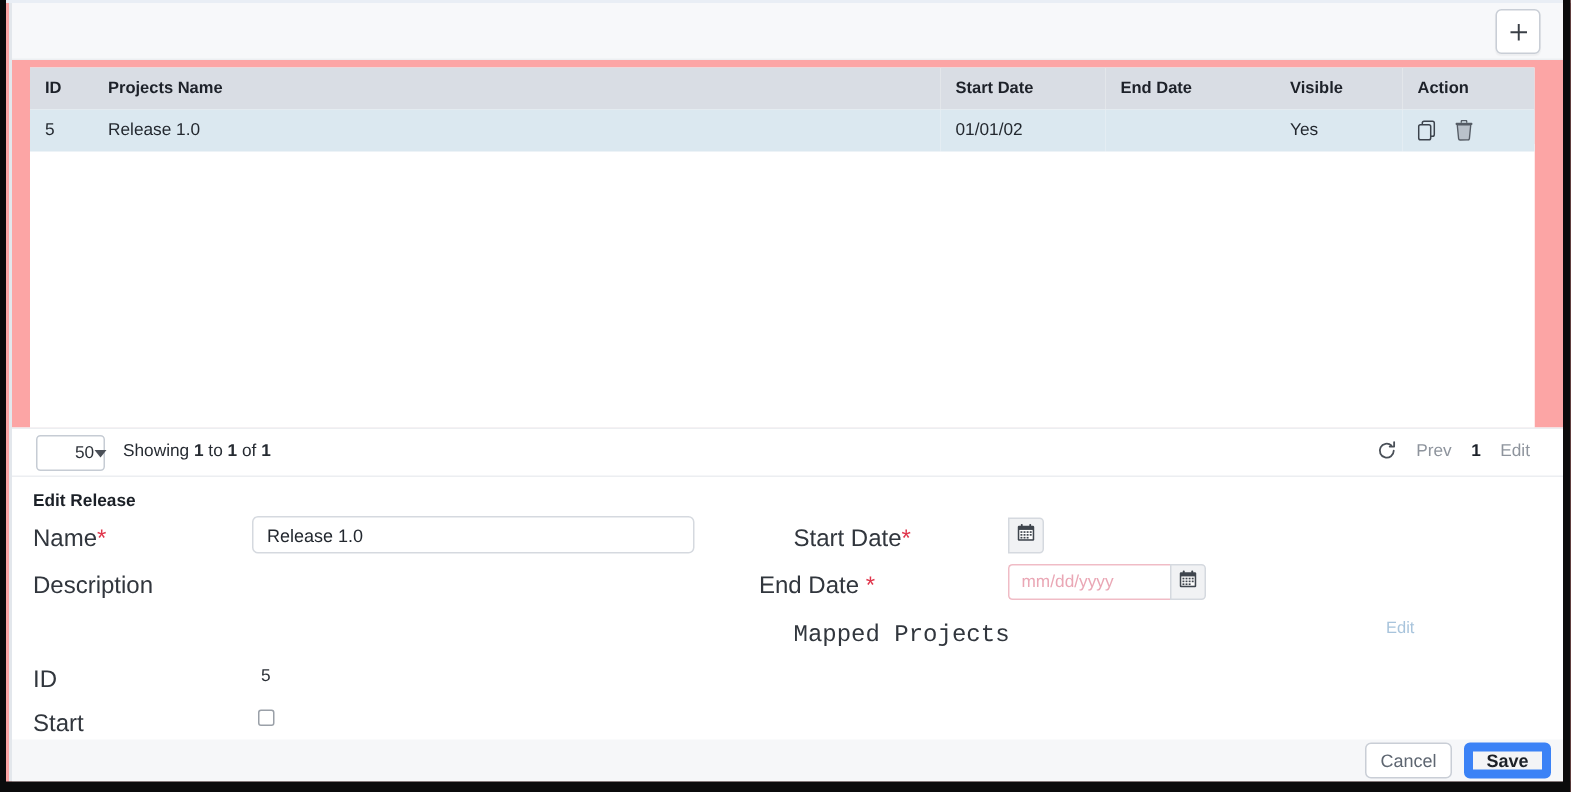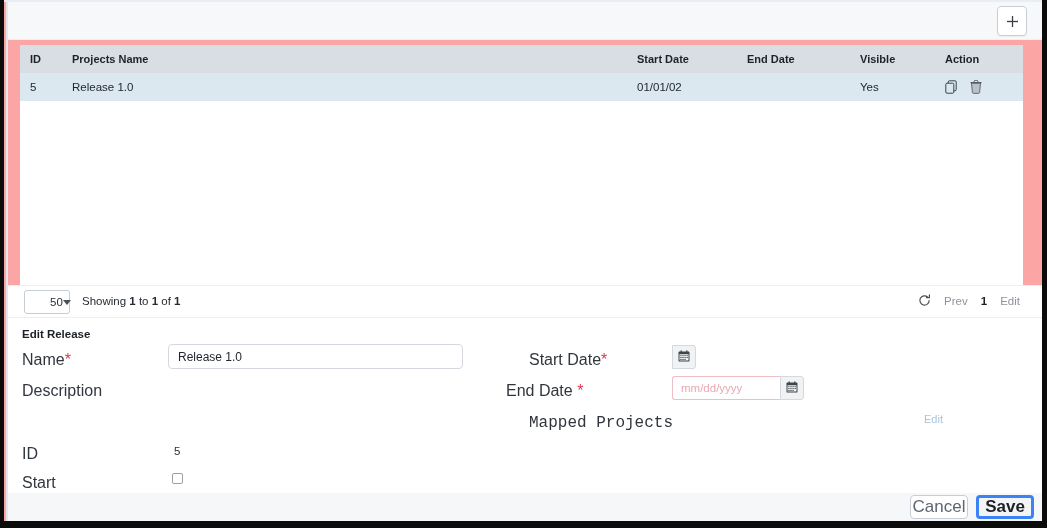--- a/index.html
+++ b/index.html
@@ -215,34 +215,34 @@
   
   .footer-strip {
     position:absolute; left:8px; top:493px; width:1034px; height:28px;
     background:#f6f7f9;
   }
   .btn {
     position:absolute;
     height:24px;
     border-radius:4px;
     font-family:"Liberation Sans", sans-serif;
-    font-size:17px;
+    font-size:12px;
     display:flex; align-items:center; justify-content:center;
     cursor:pointer;
   }
   .btn-cancel {
     width:58px;
     background:#ffffff;
     border:1px solid #c9ced6;
     color:#5e6671;
   }
   .btn-save {
     width:58px;
     background:#f3f4f6;
-    border:3px solid #3b82f6;
+    border:6px solid #3b82f6;
     color:#1b2027;
     font-weight:bold;
     text-align:center;
   }
 </style>
 </head>
 <body>
 
 <div class="screen">
 

